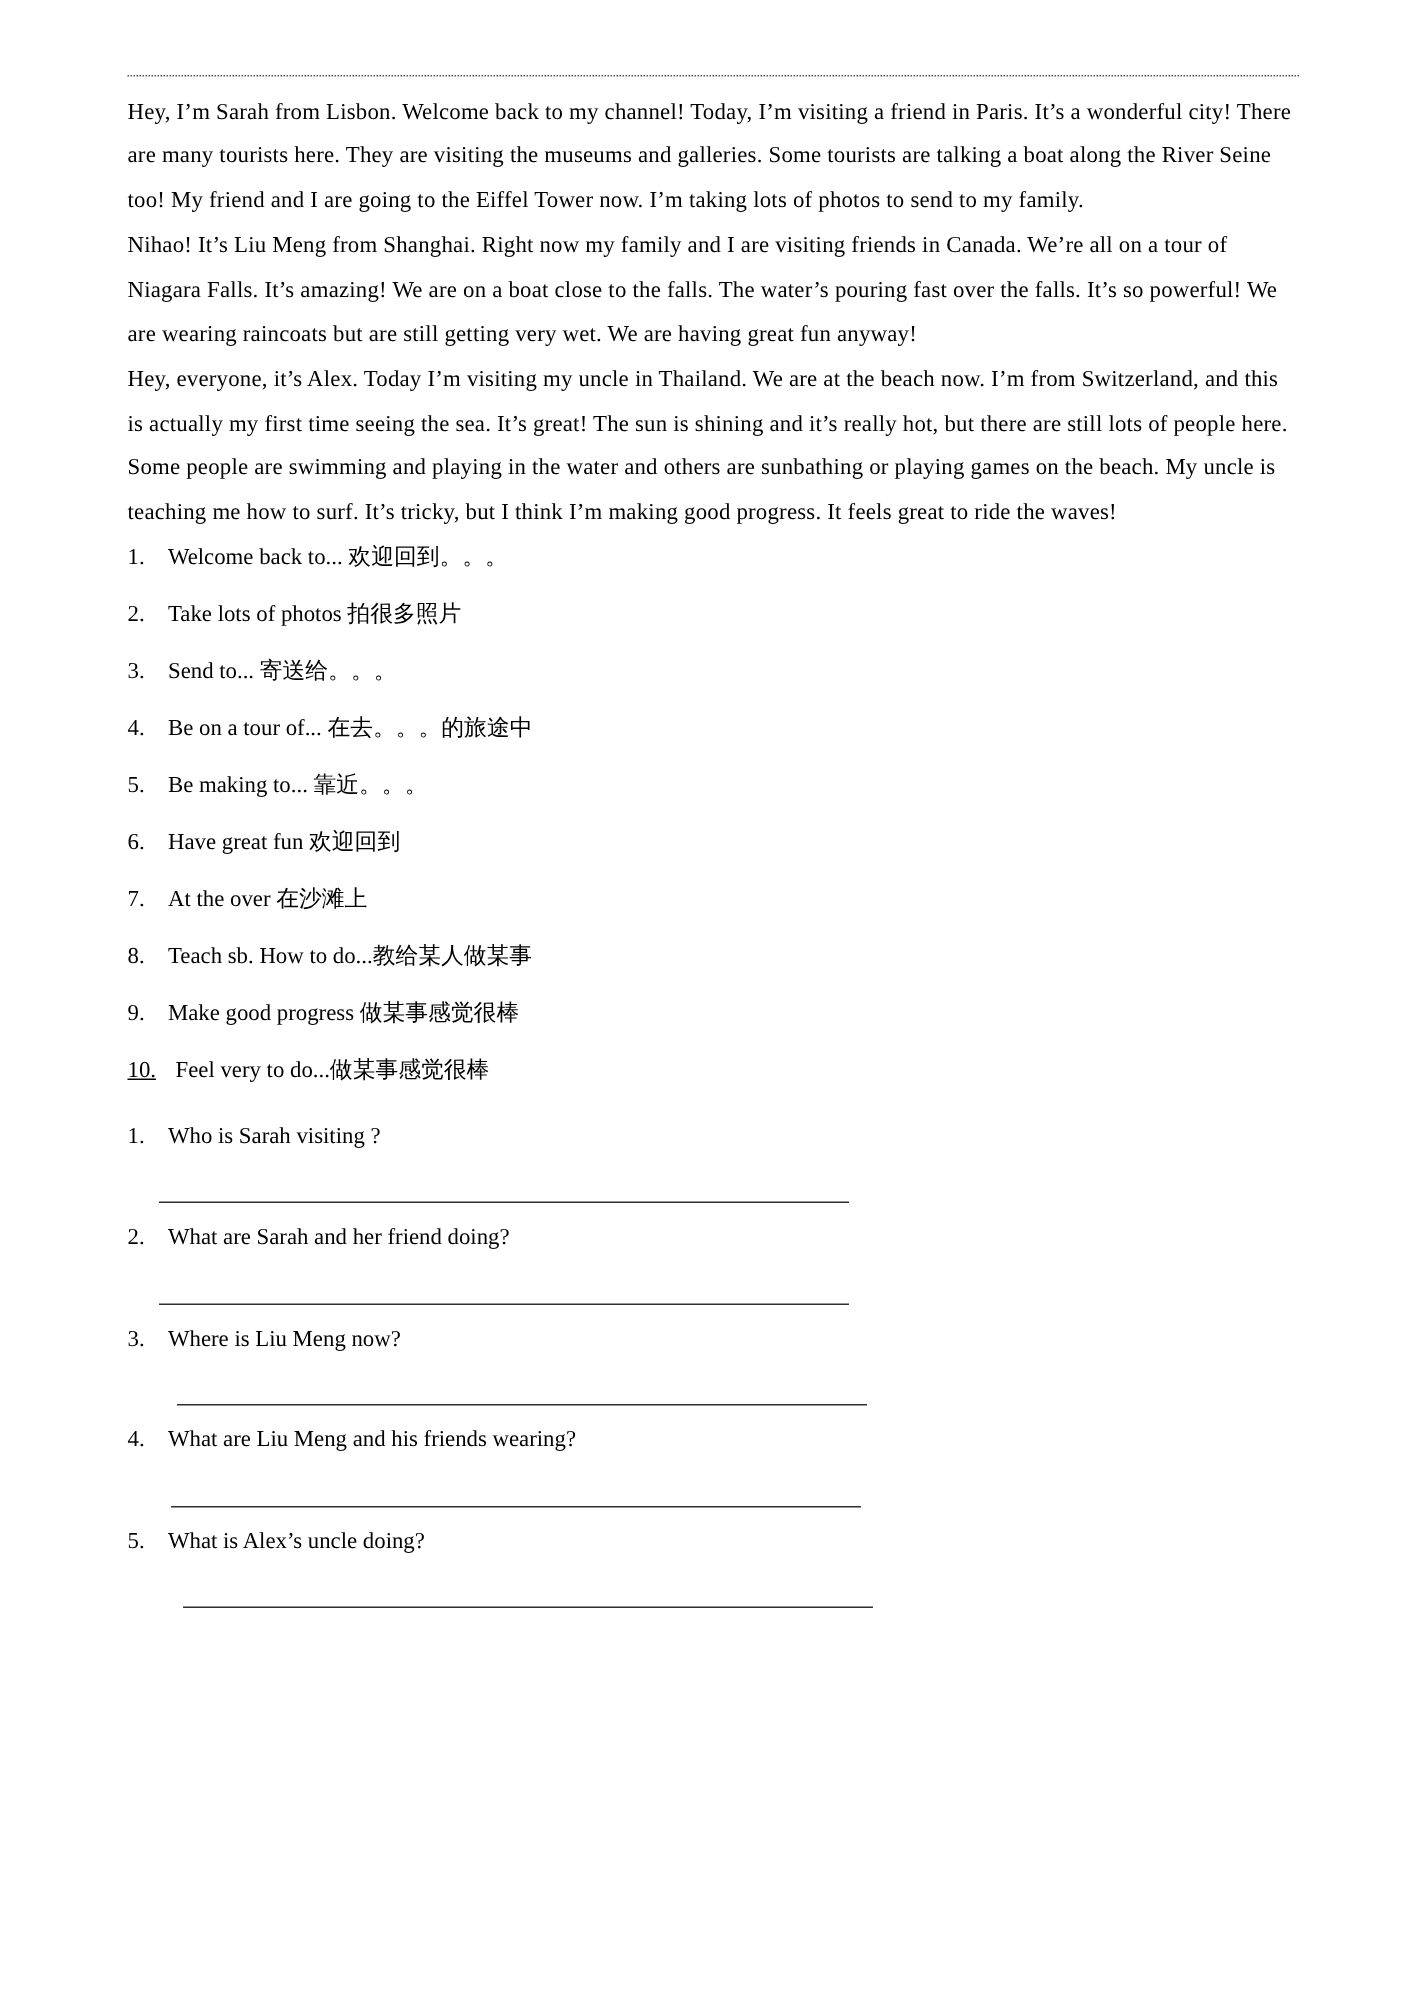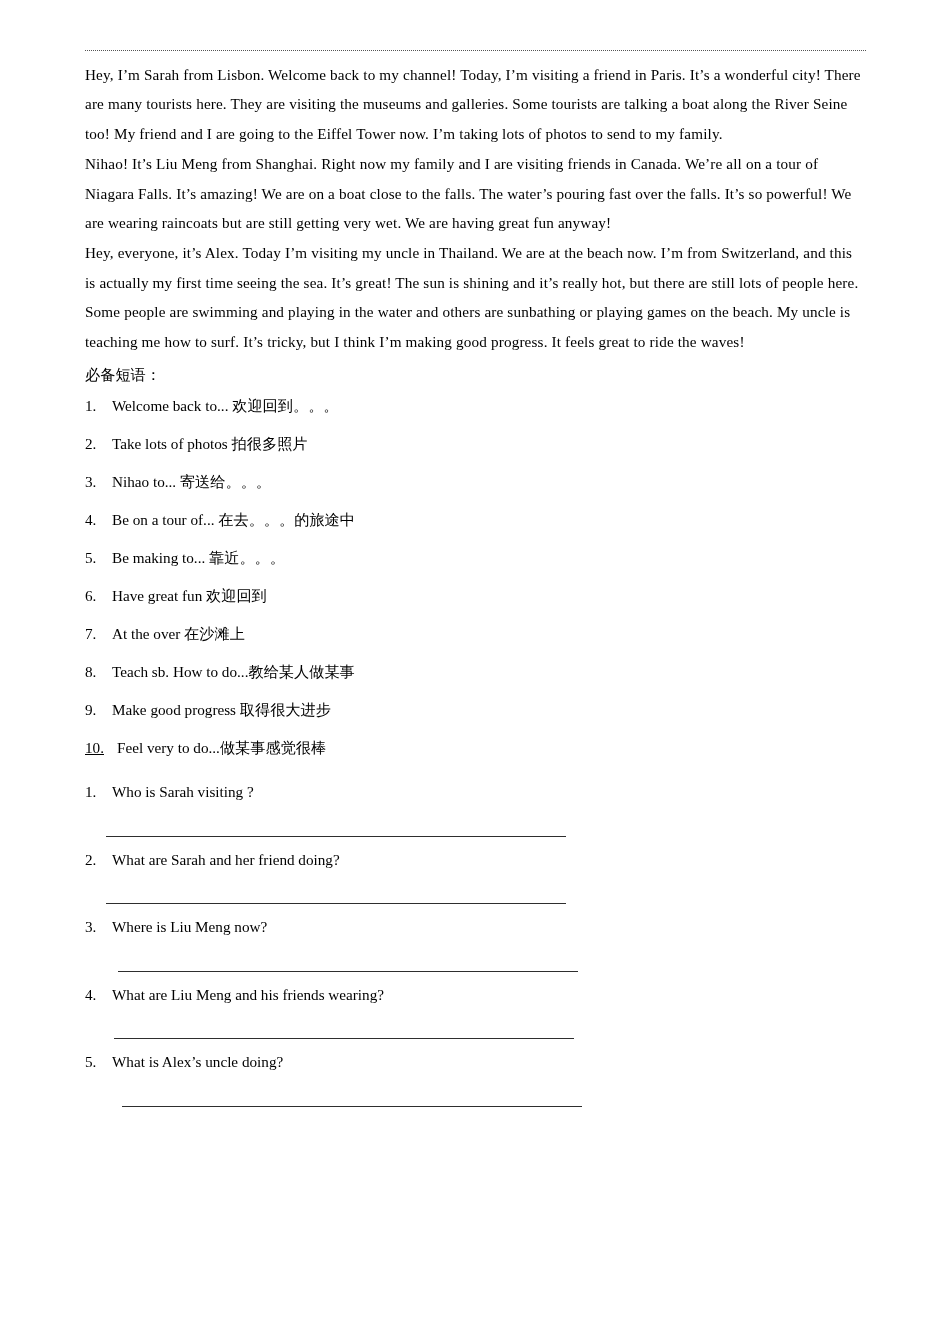--- a/index.html
+++ b/index.html
@@ -122,34 +122,33 @@
 
 <div class="page">
   <div class="content">
 
     <div class="top-rule"></div>
 
     <p class="passage">Hey, I’m Sarah from Lisbon. Welcome back to my channel! Today, I’m visiting a friend in Paris. It’s a wonderful city! There are many tourists here. They are visiting the museums and galleries. Some tourists are talking a boat along the River Seine too! My friend and I are going to the Eiffel Tower now. I’m taking lots of photos to send to my family.</p>
     <p class="passage">Nihao! It’s Liu Meng from Shanghai. Right now my family and I are visiting friends in Canada. We’re all on a tour of Niagara Falls. It’s amazing! We are on a boat close to the falls. The water’s pouring fast over the falls. It’s so powerful! We are wearing raincoats but are still getting very wet. We are having great fun anyway!</p>
     <p class="passage">Hey, everyone, it’s Alex. Today I’m visiting my uncle in Thailand. We are at the beach now. I’m from Switzerland, and this is actually my first time seeing the sea. It’s great! The sun is shining and it’s really hot, but there are still lots of people here. Some people are swimming and playing in the water and others are sunbathing or playing games on the beach. My uncle is teaching me how to surf. It’s tricky, but I think I’m making good progress. It feels great to ride the waves!</p>
 
-    <div class="section-heading">必备短语：</div>
 
     <ol class="phrase-list">
       <li class="phrase-item">
         <span class="num">1.</span>
         <span>Welcome back to... 欢迎回到。。。</span>
       </li>
       <li class="phrase-item">
         <span class="num">2.</span>
         <span>Take lots of photos 拍很多照片</span>
       </li>
       <li class="phrase-item">
         <span class="num">3.</span>
-        <span>Nihao to... 寄送给。。。</span>
+        <span>Send to... 寄送给。。。</span>
       </li>
       <li class="phrase-item">
         <span class="num">4.</span>
         <span>Be on a tour of... 在去。。。的旅途中</span>
       </li>
       <li class="phrase-item">
         <span class="num">5.</span>
         <span>Be making to... 靠近。。。</span>
       </li>
       <li class="phrase-item">
@@ -159,21 +158,21 @@
       <li class="phrase-item">
         <span class="num">7.</span>
         <span>At the over 在沙滩上</span>
       </li>
       <li class="phrase-item">
         <span class="num">8.</span>
         <span>Teach sb. How to do...教给某人做某事</span>
       </li>
       <li class="phrase-item">
         <span class="num">9.</span>
-        <span>Make good progress 取得很大进步</span>
+        <span>Make good progress 做某事感觉很棒</span>
       </li>
       <li class="phrase-item wide">
         <span class="num">10.</span>
         <span>Feel very to do...做某事感觉很棒</span>
       </li>
     </ol>
 
     <div class="spacer-6"></div>
 
     <ol class="question-list">

